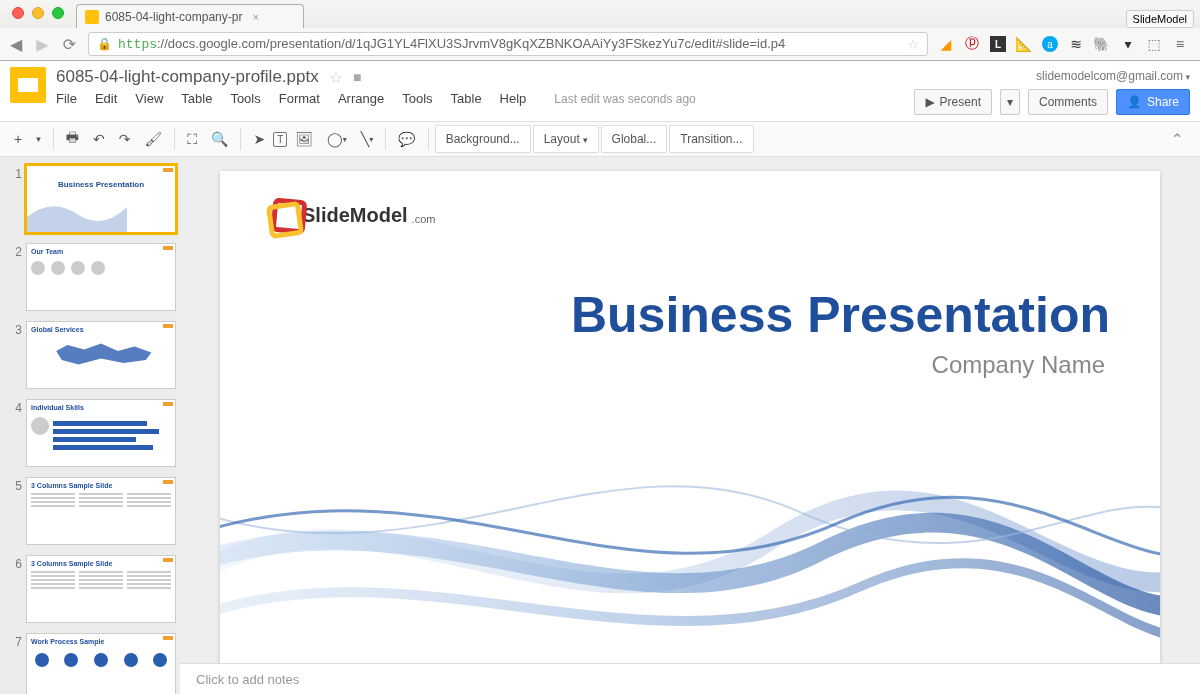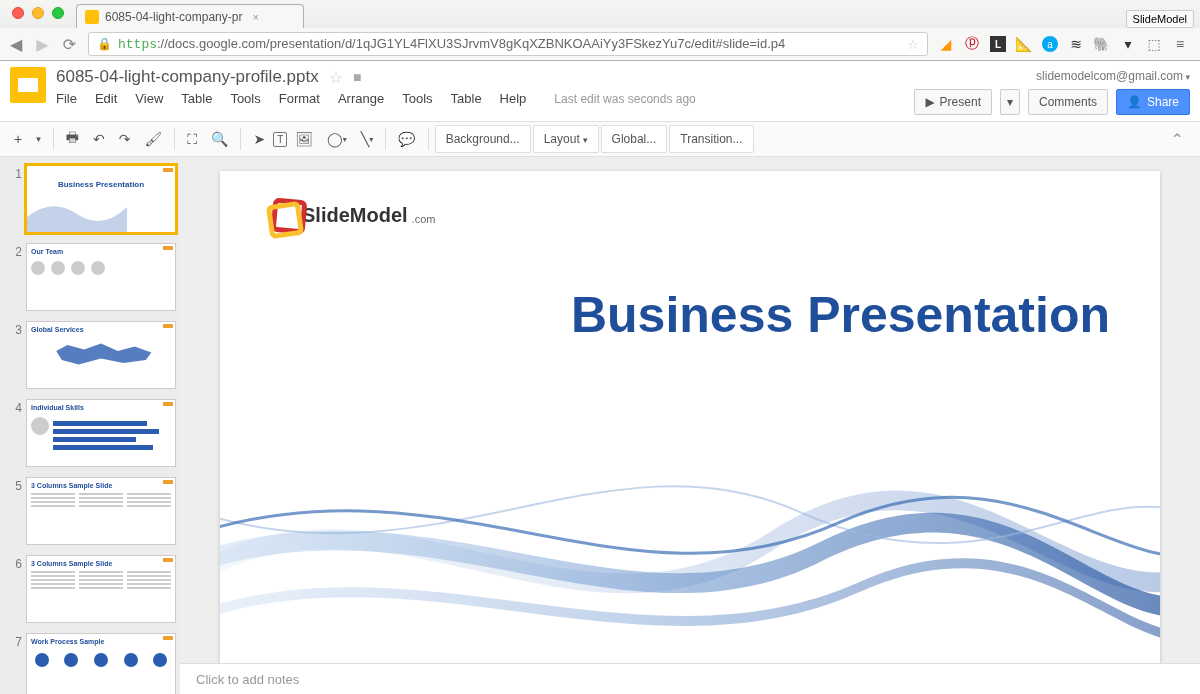--- a/index.html
+++ b/index.html
@@ -323,20 +323,21 @@
 
   <div class="canvas-area">
     <div class="canvas-scroll">
       <div class="slide-canvas">
         <div class="canvas-logo">
           <div class="logo-shape"></div>
           <span class="logo-text">SlideModel</span>
           <span class="logo-com">.com</span>
         </div>
         <div class="slide-title">Business Presentation</div>
+        <div class="slide-subtitle">Company Name</div>
         <svg class="wave-svg" viewBox="0 0 940 320" preserveAspectRatio="none">
           <defs>
             <linearGradient id="g1" x1="0" y1="0" x2="1" y2="0">
                 <stop offset="0" stop-color="#aecbed" stop-opacity="0.3"></stop>
                 <stop offset="0.5" stop-color="#5584c4" stop-opacity="0.5"></stop>
                 <stop offset="1" stop-color="#1f4e9b" stop-opacity="0.7"></stop>
               </linearGradient>
             <linearGradient id="g2" x1="0" y1="0" x2="1" y2="0">
                 <stop offset="0" stop-color="#cfdff2" stop-opacity="0.2"></stop>
                 <stop offset="1" stop-color="#6b8fc9" stop-opacity="0.5"></stop>

